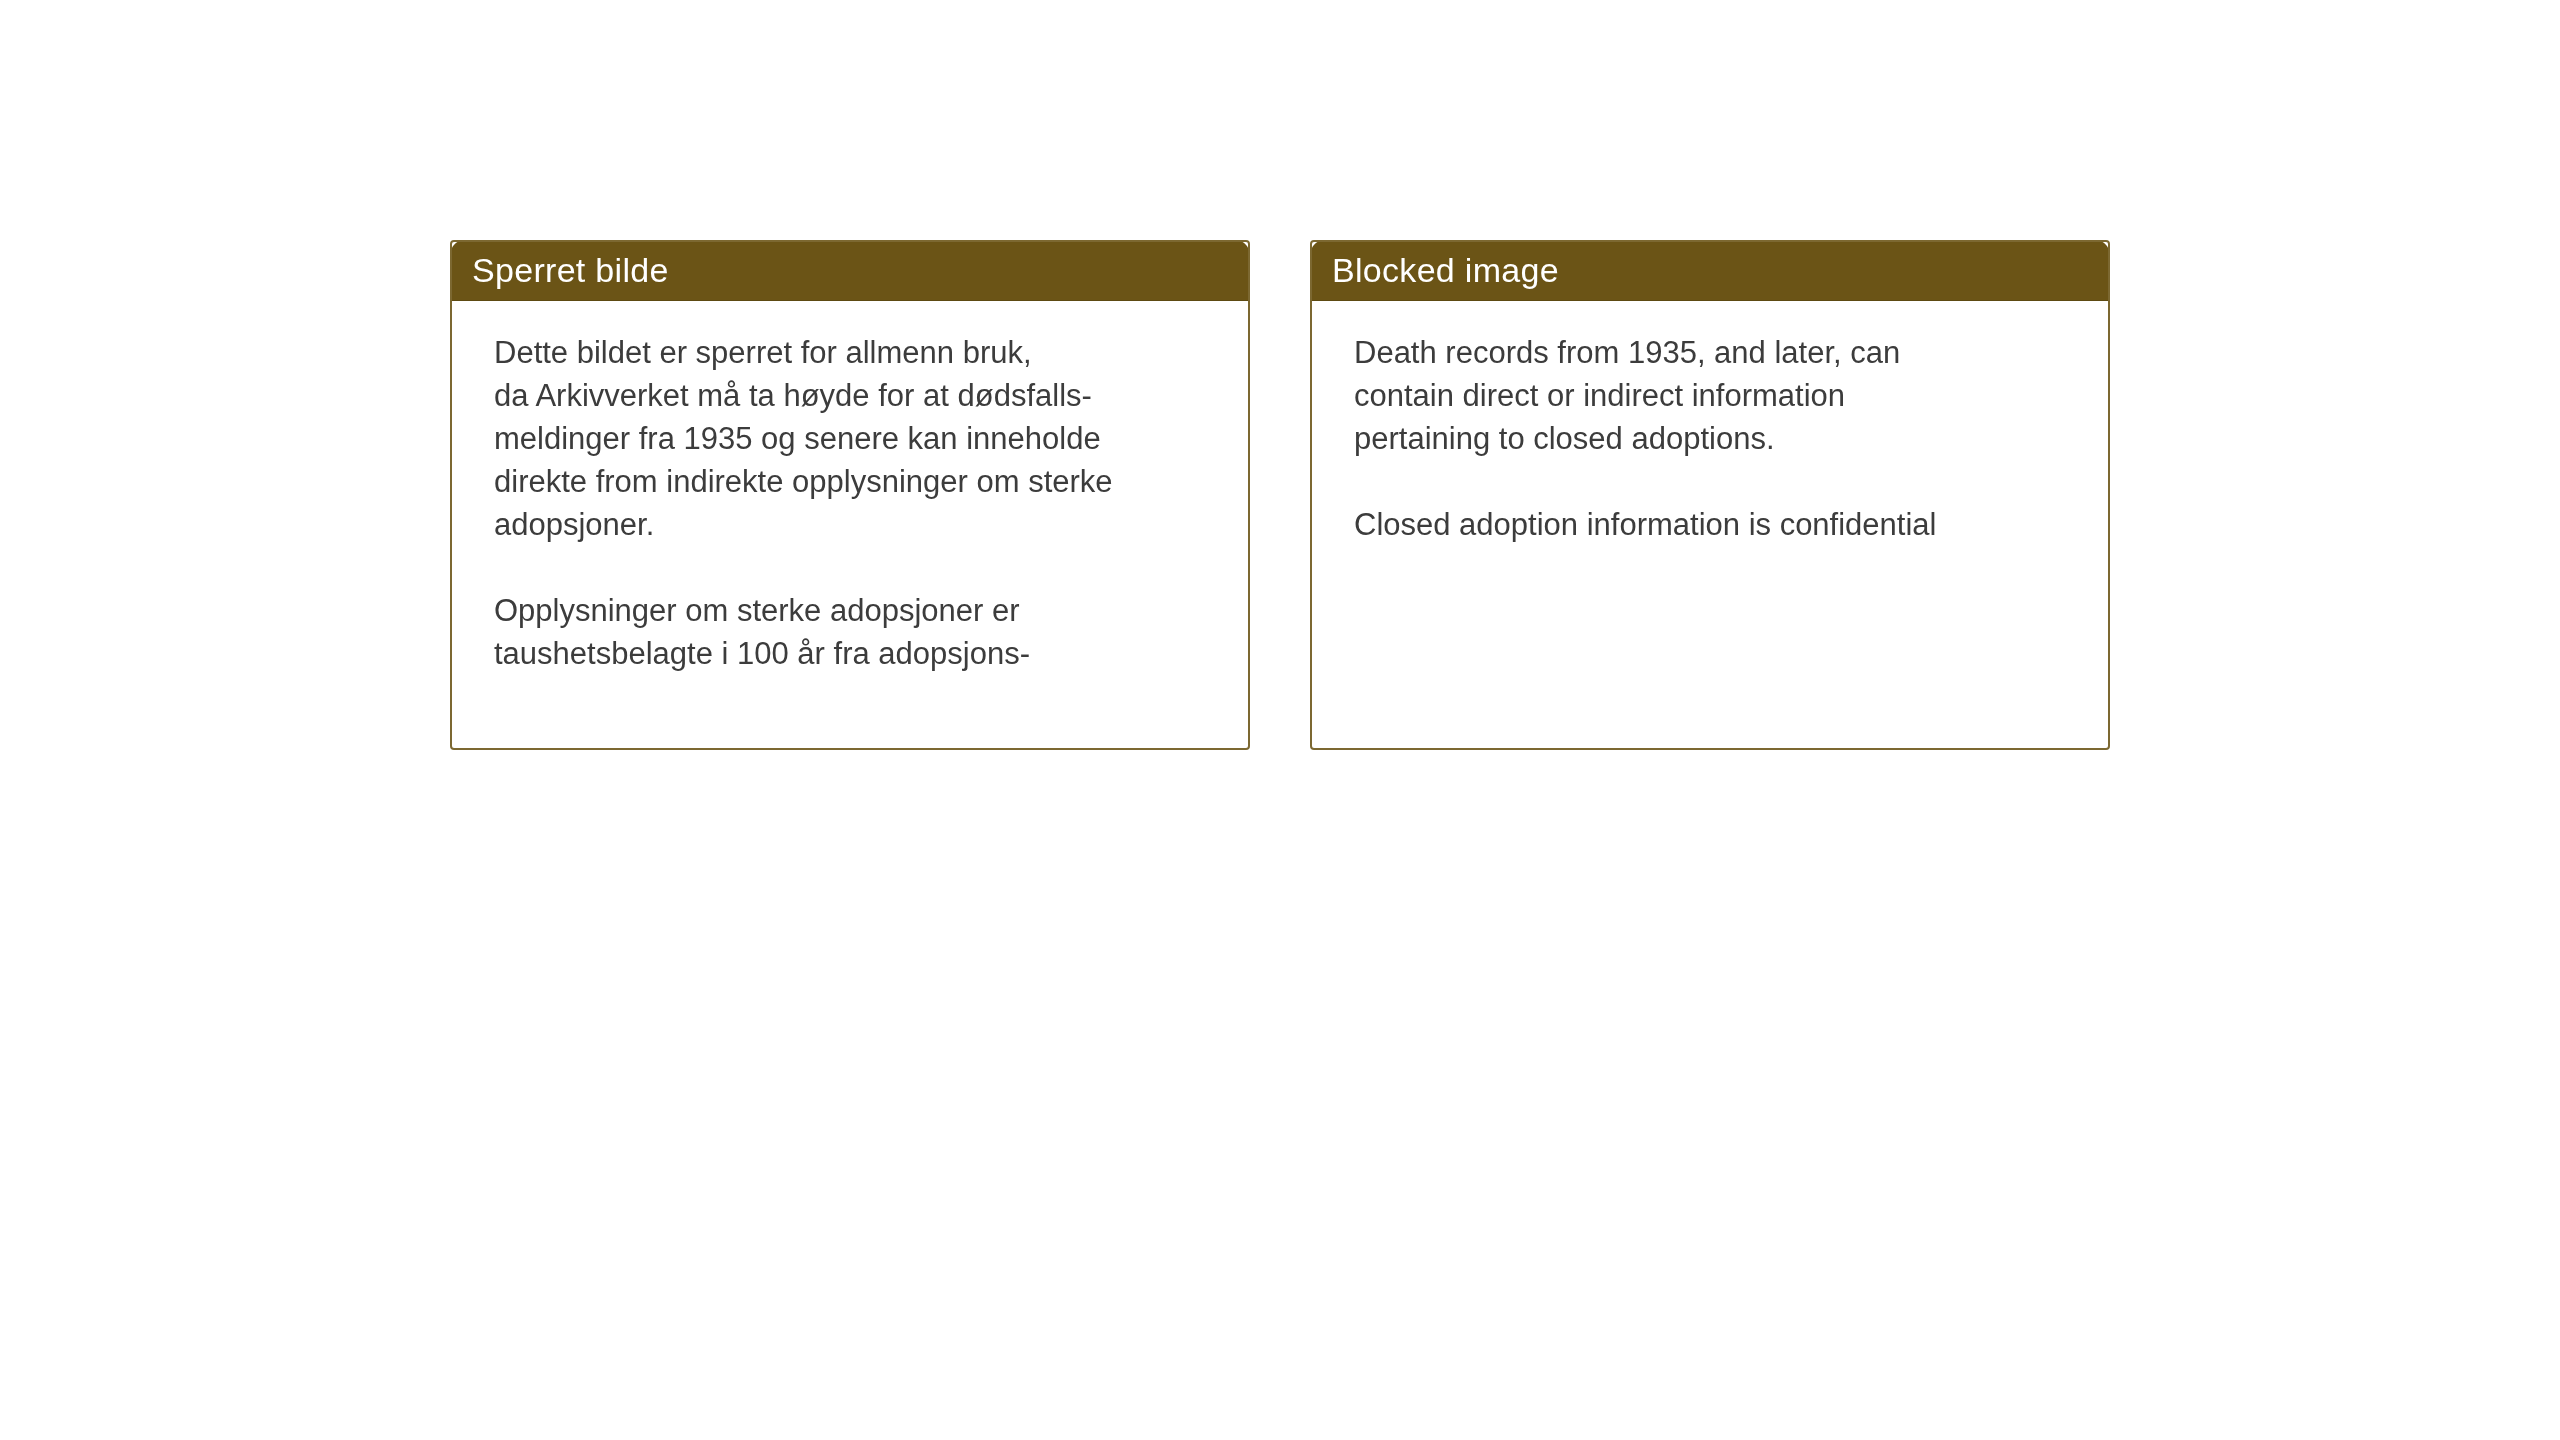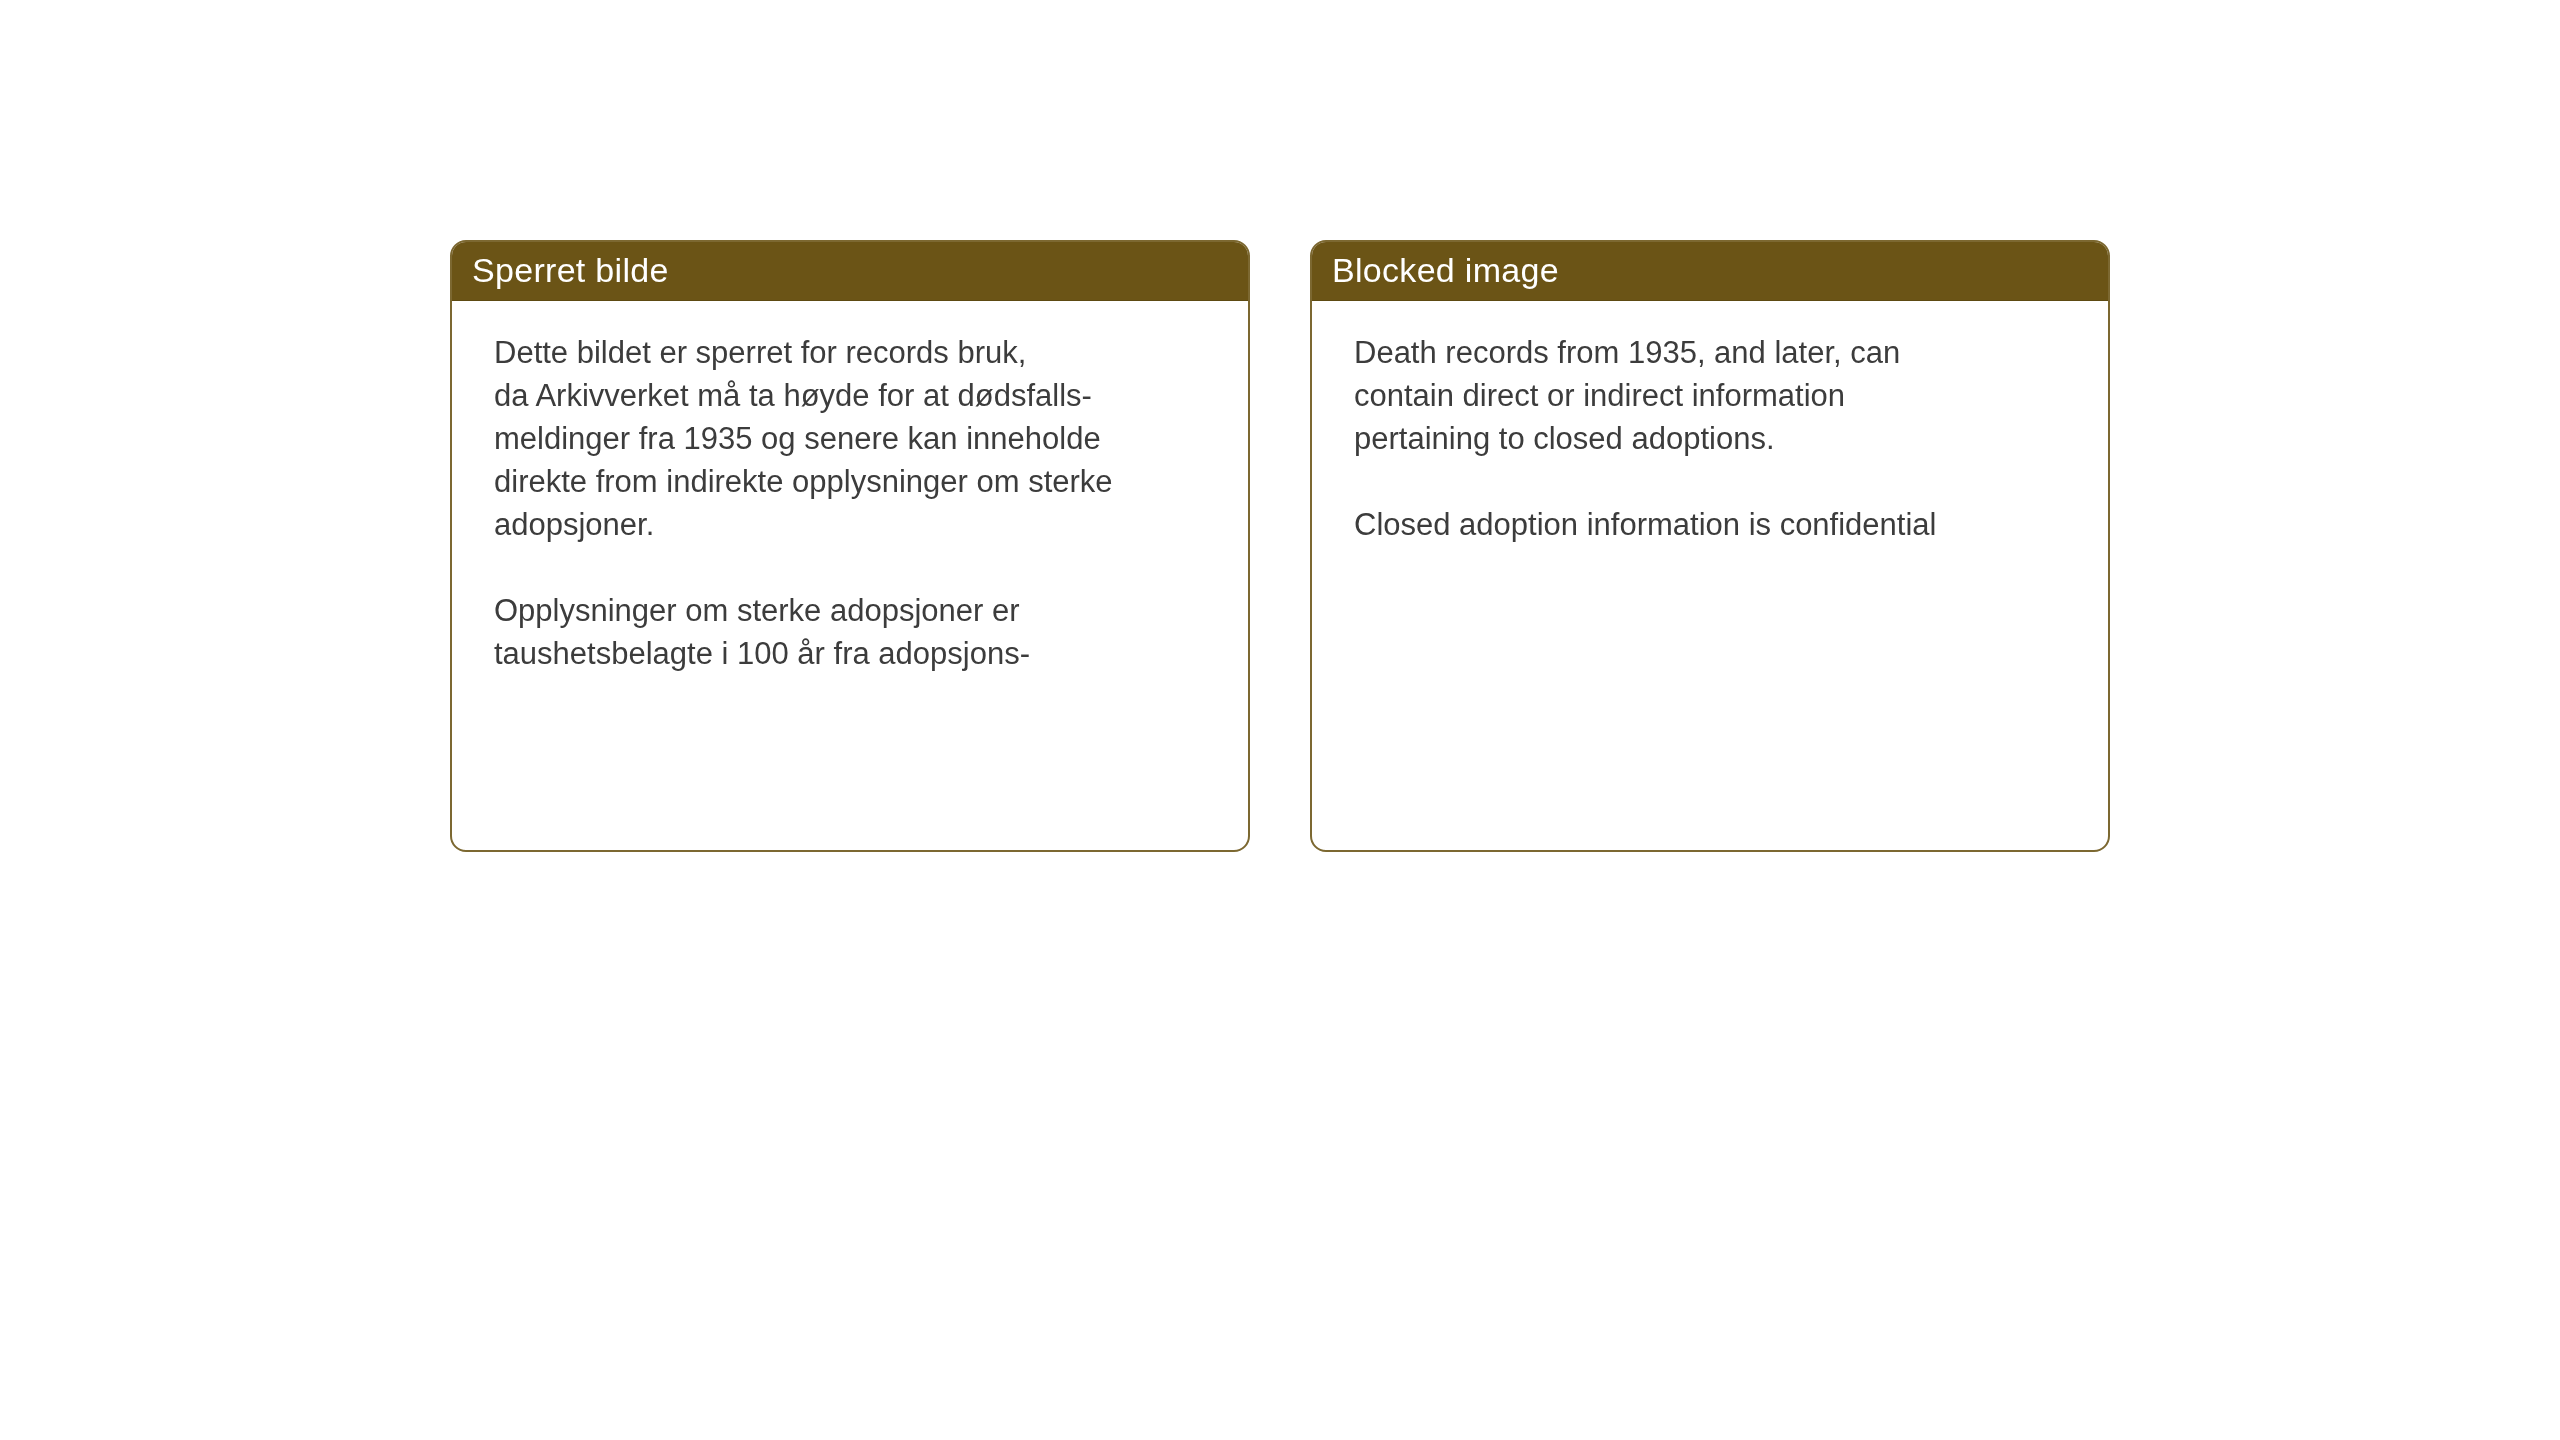--- a/index.html
+++ b/index.html
@@ -16,25 +16,25 @@
   }
   .cards-row {
     position: absolute;
     left: 450px;
     top: 240px;
     display: flex;
     gap: 60px;
   }
   .card {
     width: 800px;
-    height: 612px;
+    height: 510px;
     box-sizing: border-box;
     background: var(--card-bg, #ffffff);
     border: 2px solid var(--card-border, #7c6831);
-    border-radius: 16px;
+    border-radius: 4px;
     overflow: hidden;
   }
   .card-header {
     background: var(--header-bg, #6b5416);
     height: 60px;
     margin: -2px -2px 0 -2px;
     border-radius: 15px 15px 0 0;
     display: flex;
     align-items: center;
     padding-left: 22px;
@@ -68,21 +68,21 @@
 <body>
 
 <div class="cards-row">
 
   <div class="card">
     <div class="card-header">
       <span class="card-title">Sperret bilde</span>
     </div>
     <div class="card-body">
       <p class="para">
-        <span class="line">Dette bildet er sperret for records bruk,</span>
+        <span class="line">Dette bildet er sperret for allmenn bruk,</span>
         <span class="line">da Arkivverket må ta høyde for at dødsfalls-</span>
         <span class="line">meldinger fra 1935 og senere kan inneholde</span>
         <span class="line">direkte from indirekte opplysninger om sterke</span>
         <span class="line">adopsjoner.</span>
       </p>
       <p class="para">
         <span class="line">Opplysninger om sterke adopsjoner er</span>
         <span class="line">taushetsbelagte i 100 år fra adopsjons-</span>
       </p>
     </div>

